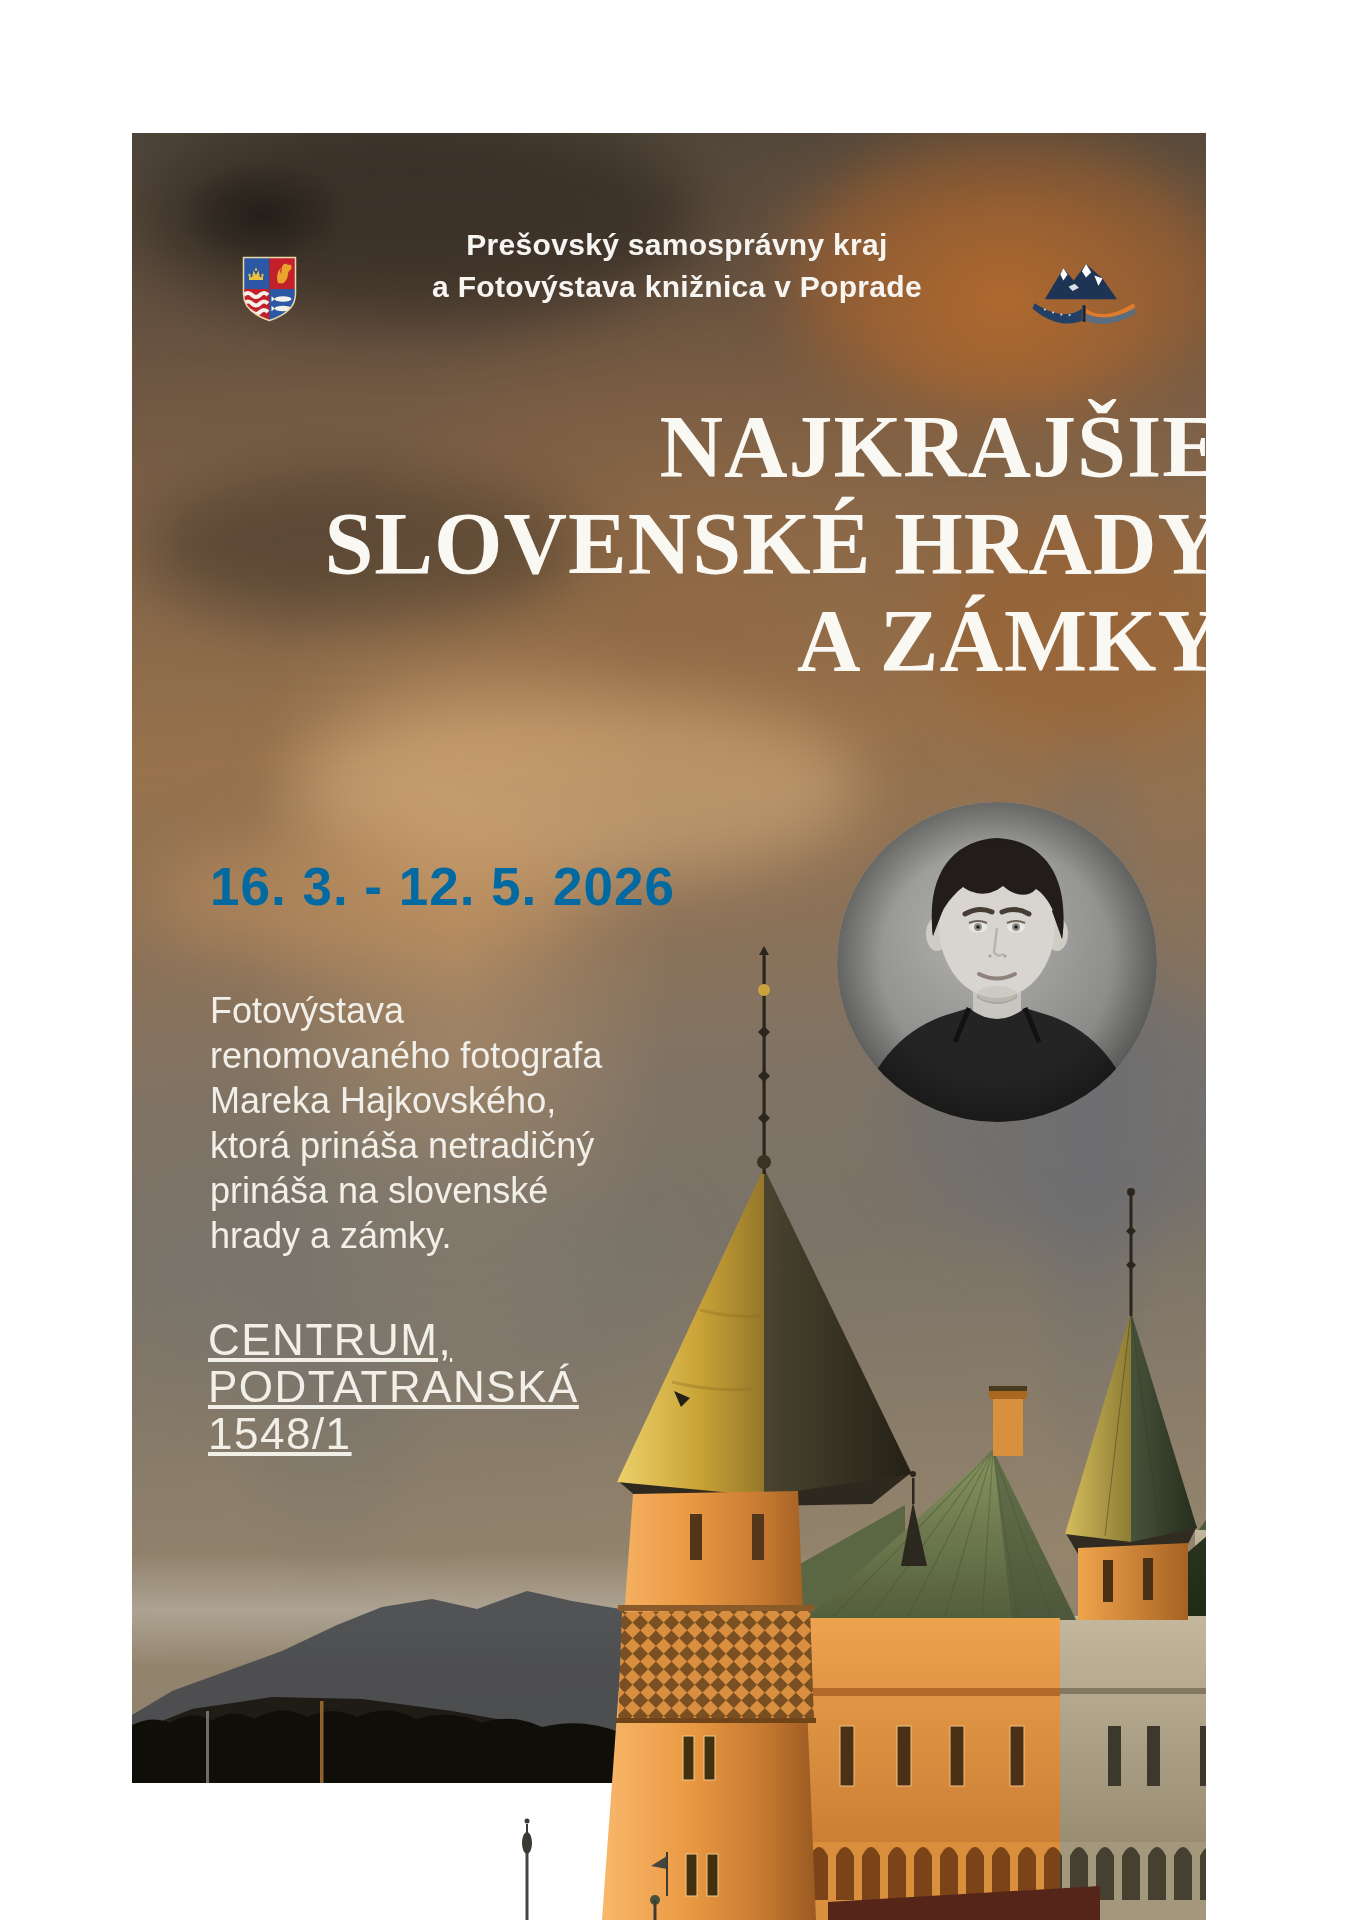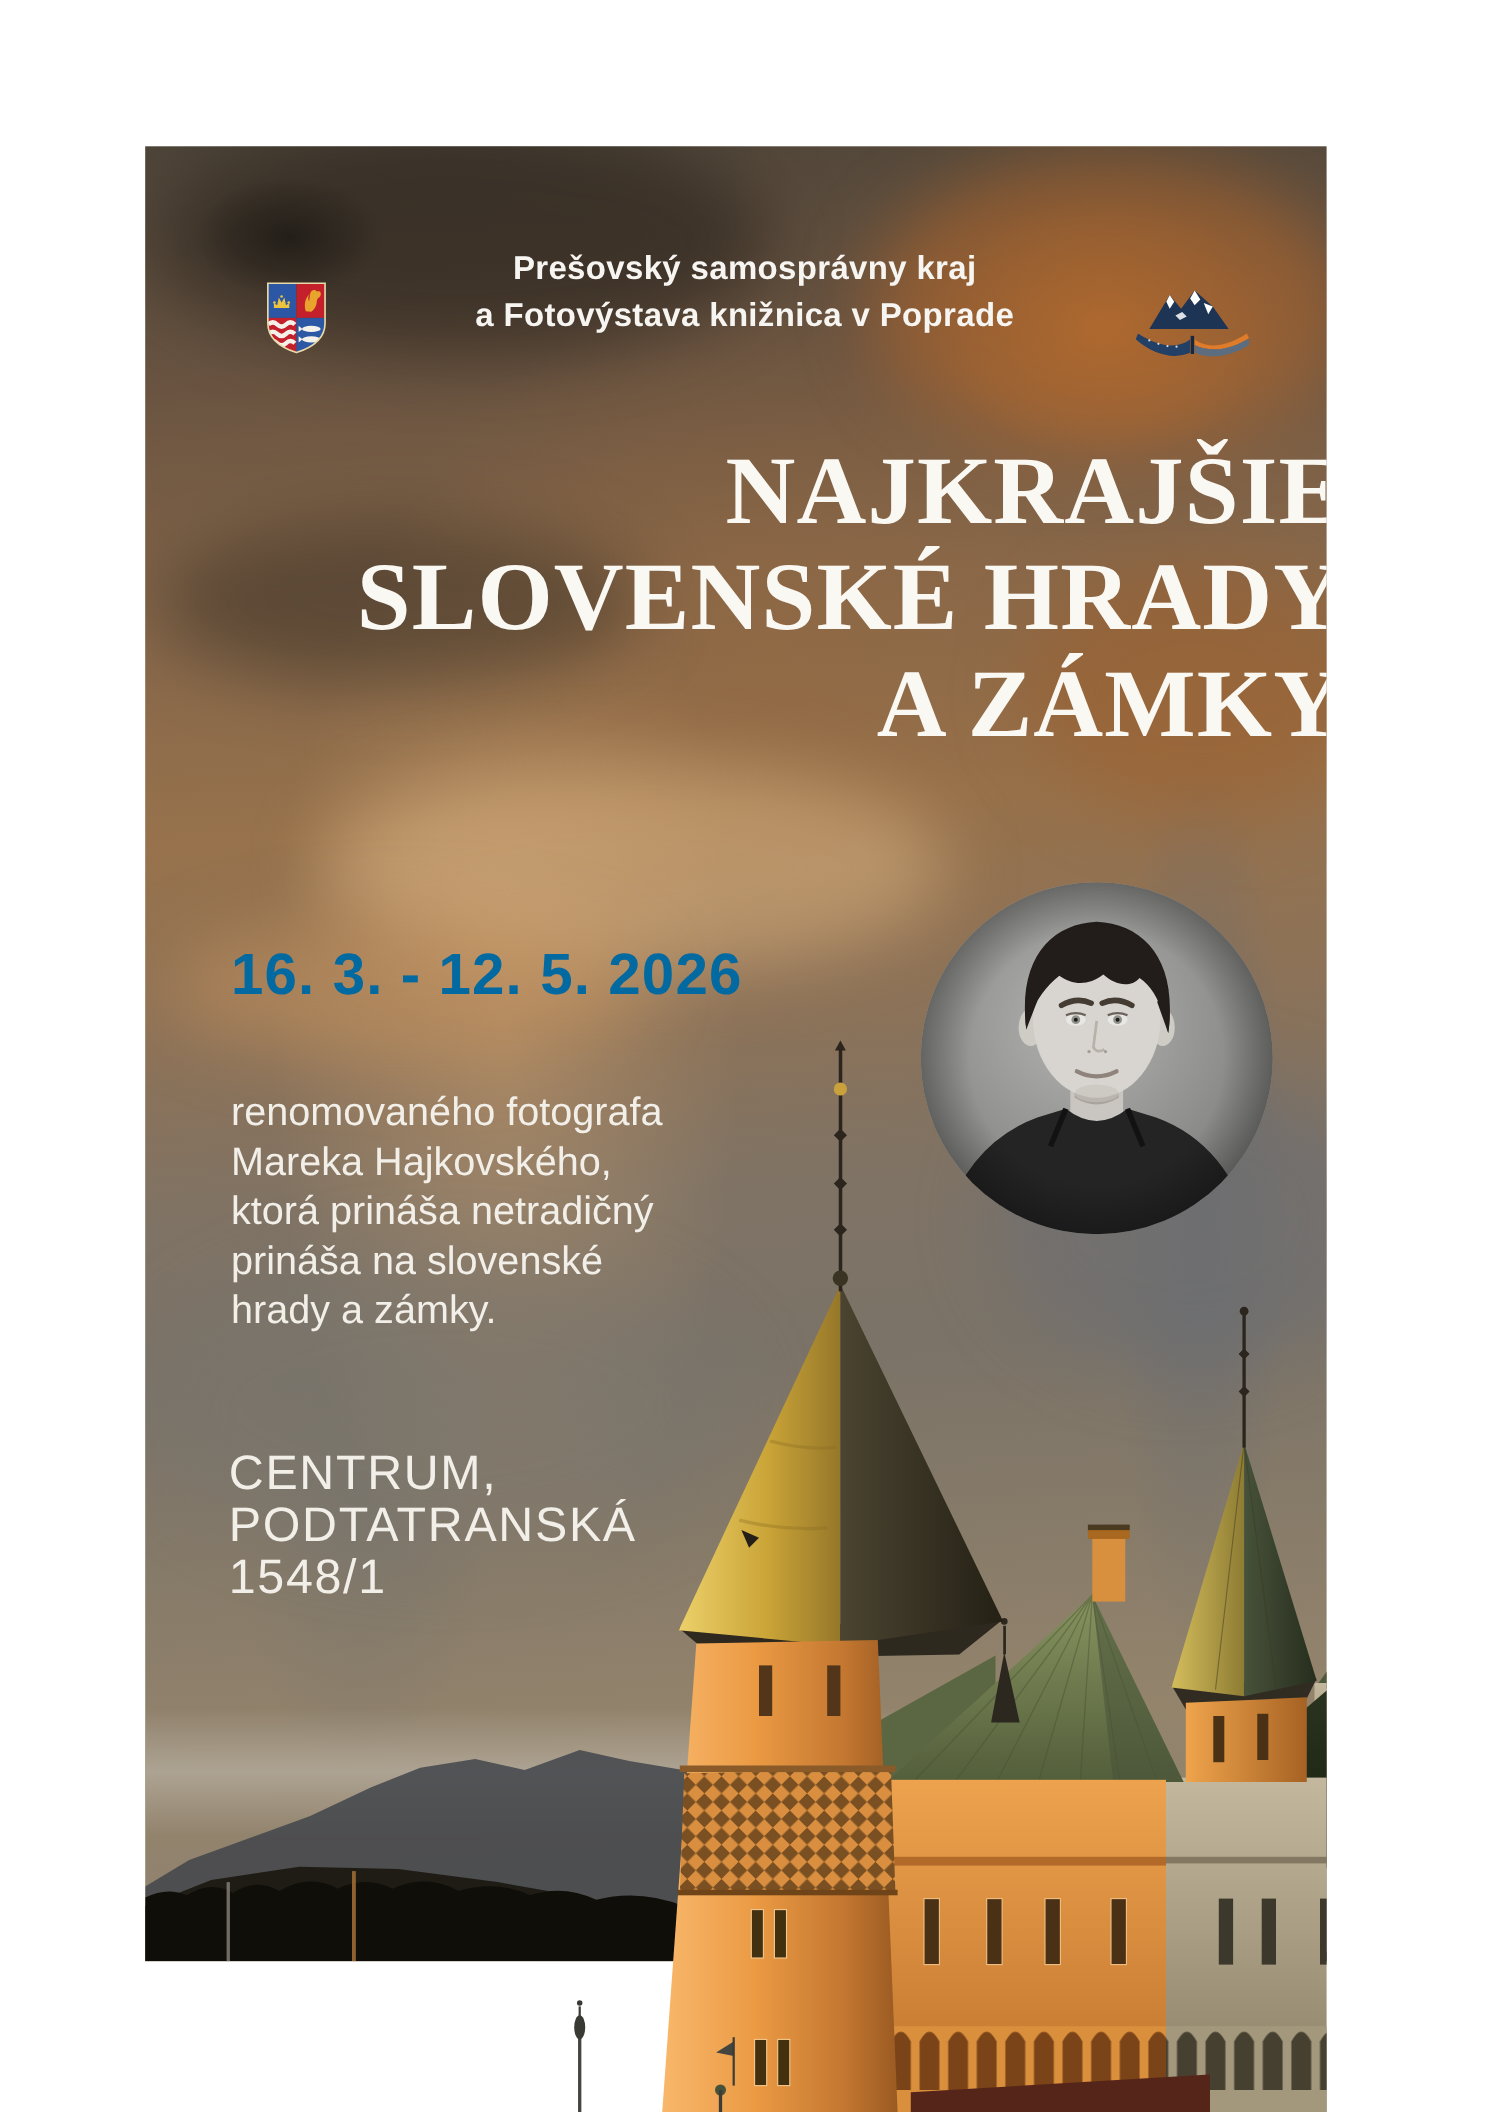--- a/index.html
+++ b/index.html
@@ -39,21 +39,21 @@
   .title{position:absolute;left:132px;top:398px;width:1090px;margin:0;text-align:center;z-index:4;
        color:#faf8f3;font-family:"Liberation Serif","DejaVu Serif",serif;
        font-size:88px;line-height:97px;font-weight:700;letter-spacing:1px;}
   .title span{display:block;text-align:right;}
   .date{position:absolute;left:210px;top:856px;z-index:4;color:#0369a1;
        font-size:53px;font-weight:bold;letter-spacing:1px;}
   .desc{position:absolute;left:210px;top:988px;width:520px;margin:0;z-index:4;color:#f2efe9;
        font-size:36px;line-height:45px;font-weight:400;}
   .desc .bold{font-weight:400;}
   .venue{position:absolute;left:208px;top:1316px;z-index:4;color:#f2efe9;
-       font-size:44px;line-height:47px;font-weight:400;letter-spacing:1.5px;}
+       font-size:44px;line-height:47px;font-weight:400;letter-spacing:1.5px;text-decoration:underline;}
 
   .crest{position:absolute;left:242px;top:256px;width:55px;height:66px;z-index:4;}
   .liblogo{position:absolute;left:1026px;top:260px;width:116px;height:68px;z-index:4;}
 </style>
 </head>
 <body>
 
 <div class="page">
 
   <div class="frame">
@@ -304,20 +304,21 @@
 
   <h1 class="title">
     <span>NAJKRAJŠIE</span>
     <span>SLOVENSKÉ HRADY</span>
     <span>A ZÁMKY</span>
   </h1>
 
   <div class="date">16. 3. - 12. 5. 2026</div>
 
   <p class="desc">
+    <span style="display:block">Fotovýstava</span>
     <span style="display:block">renomovaného fotografa</span>
     <span style="display:block" class="bold">Mareka Hajkovského,</span>
     <span style="display:block">ktorá prináša netradičný</span>
     <span style="display:block">prináša na slovenské</span>
     <span style="display:block">hrady a zámky.</span>
   </p>
 
   <div class="venue">
     <div>CENTRUM,</div>
     <div>PODTATRANSKÁ</div>

